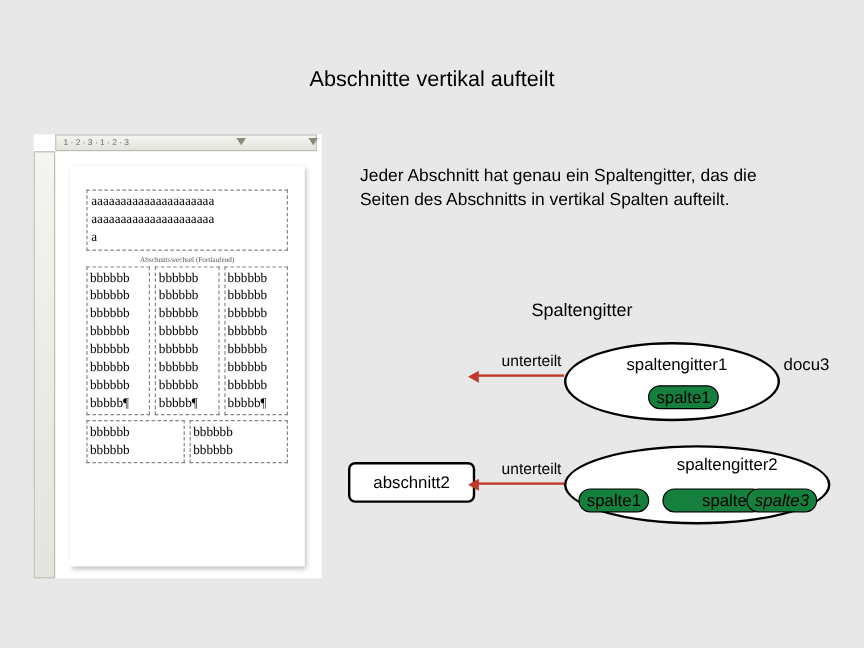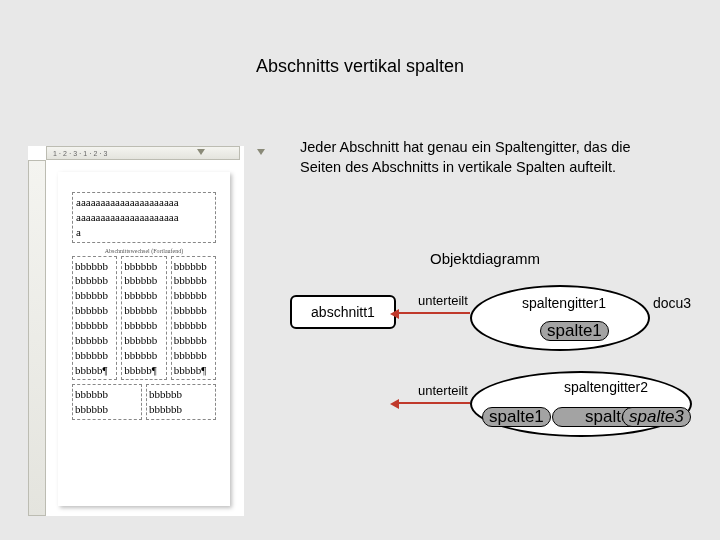--- a/index.html
+++ b/index.html
@@ -18,24 +18,23 @@
     right: 0;
     text-align: center;
     font-size: 18px;
     color: #000;
   }
   
   .doc {
     position: absolute;
     left: 28px;
     top: 112px;
-    width: 216px;
+    width: 240px;
     height: 370px;
     background: #fff;
-    margin-top: 34px;
   }
   .doc-ruler-h {
     position: absolute;
     top: 0; left: 18px; right: 4px; height: 14px;
     background: linear-gradient(#f4f4f0,#e4e4de);
     border: 1px solid #bcbcb2;
     font-size: 7px;
     color: #666;
     display: flex;
     align-items: center;
@@ -132,22 +131,22 @@
     display: flex;
     align-items: center;
     justify-content: center;
     font-size: 14px;
     padding: 0 10px;
   }
   .pill {
     position: absolute;
     border: 1.5px solid #000;
     border-radius: 10px;
-    background: #a3a3a3;
-    font-size: 17px;
+    background: #15803d;
+    font-size: 14px;
     padding: 0 6px;
     line-height: 18px;
     height: 20px;
   }
   .label {
     position: absolute;
     font-size: 14px;
     color: #000;
   }
   .edge-label {
@@ -165,21 +164,21 @@
     position: absolute;
     left: -8px; top: -5px;
     border-top: 5px solid transparent;
     border-bottom: 5px solid transparent;
     border-right: 9px solid #c0392b;
   }
 </style>
 </head>
 <body>
 
-<div class="title">Abschnitts vertikal spalten</div>
+<div class="title">Abschnitte vertikal aufteilt</div>
 
 <div class="doc">
   <div class="doc-ruler-v"></div>
   <div class="doc-ruler-h">
     <span>1 · 2 · 3 · 1 · 2 · 3</span>
     <span class="tab tab1"></span>
     <span class="tab tab2"></span>
   </div>
   <div class="doc-page">
     <div class="dashbox section-a">
@@ -226,41 +225,41 @@
         <div class="cell-line">bbbbbb</div>
       </div>
       <div>
         <div class="cell-line">bbbbbb</div>
         <div class="cell-line">bbbbbb</div>
       </div>
     </div>
   </div>
 </div>
 
-<div class="desc">Jeder Abschnitt hat genau ein Spaltengitter, das die Seiten des Abschnitts in  vertikale Spalten aufteilt.</div>
-
-<div class="diag-title">Objektdiagramm</div>
+<div class="desc">Jeder Abschnitt hat genau ein Spaltengitter, das die Seiten des Abschnitts in  vertikal Spalten aufteilt.</div>
+
+<div class="diag-title">Spaltengitter</div>
 
 <div class="diagram">
 
   <div class="bubble" style="left:180px; top:0px; width:180px; height:66px; border-radius:50% / 50%;"></div>
   <div class="label" style="left:232px; top:10px;">spaltengitter1</div>
   <div class="pill" style="left:250px; top:36px;">spalte1</div>
 
   <div class="label" style="left:363px; top:10px;">docu3</div>
 
-  <div class="roundbox" style="left:0px; top:10px; width:106px; height:34px;">
-    <span>abschnitt1</span>
-  </div>
 
   <div class="arrow" style="left:108px; top:27px; width:72px;"></div>
   <div class="edge-label" style="left:128px; top:8px;">unterteilt</div>
 
   <div class="bubble" style="left:180px; top:86px; width:222px; height:66px; border-radius:50% / 50%;"></div>
   <div class="label" style="left:274px; top:94px;">spaltengitter2</div>
   <div class="pill" style="left:192px; top:122px;">spalte1</div>
   <div class="pill" style="left:262px; top:122px;padding-left:32px;">spalte2</div>
   <div class="pill" style="left:332px; top:122px;font-style:italic;">spalte3</div>
 
+  <div class="roundbox" style="left:0px; top:100px; width:106px; height:34px;">
+    <span>abschnitt2</span>
+  </div>
 
   <div class="arrow" style="left:108px; top:117px; width:72px;"></div>
   <div class="edge-label" style="left:128px; top:98px;">unterteilt</div>
 </div>
 
 </body></html>

